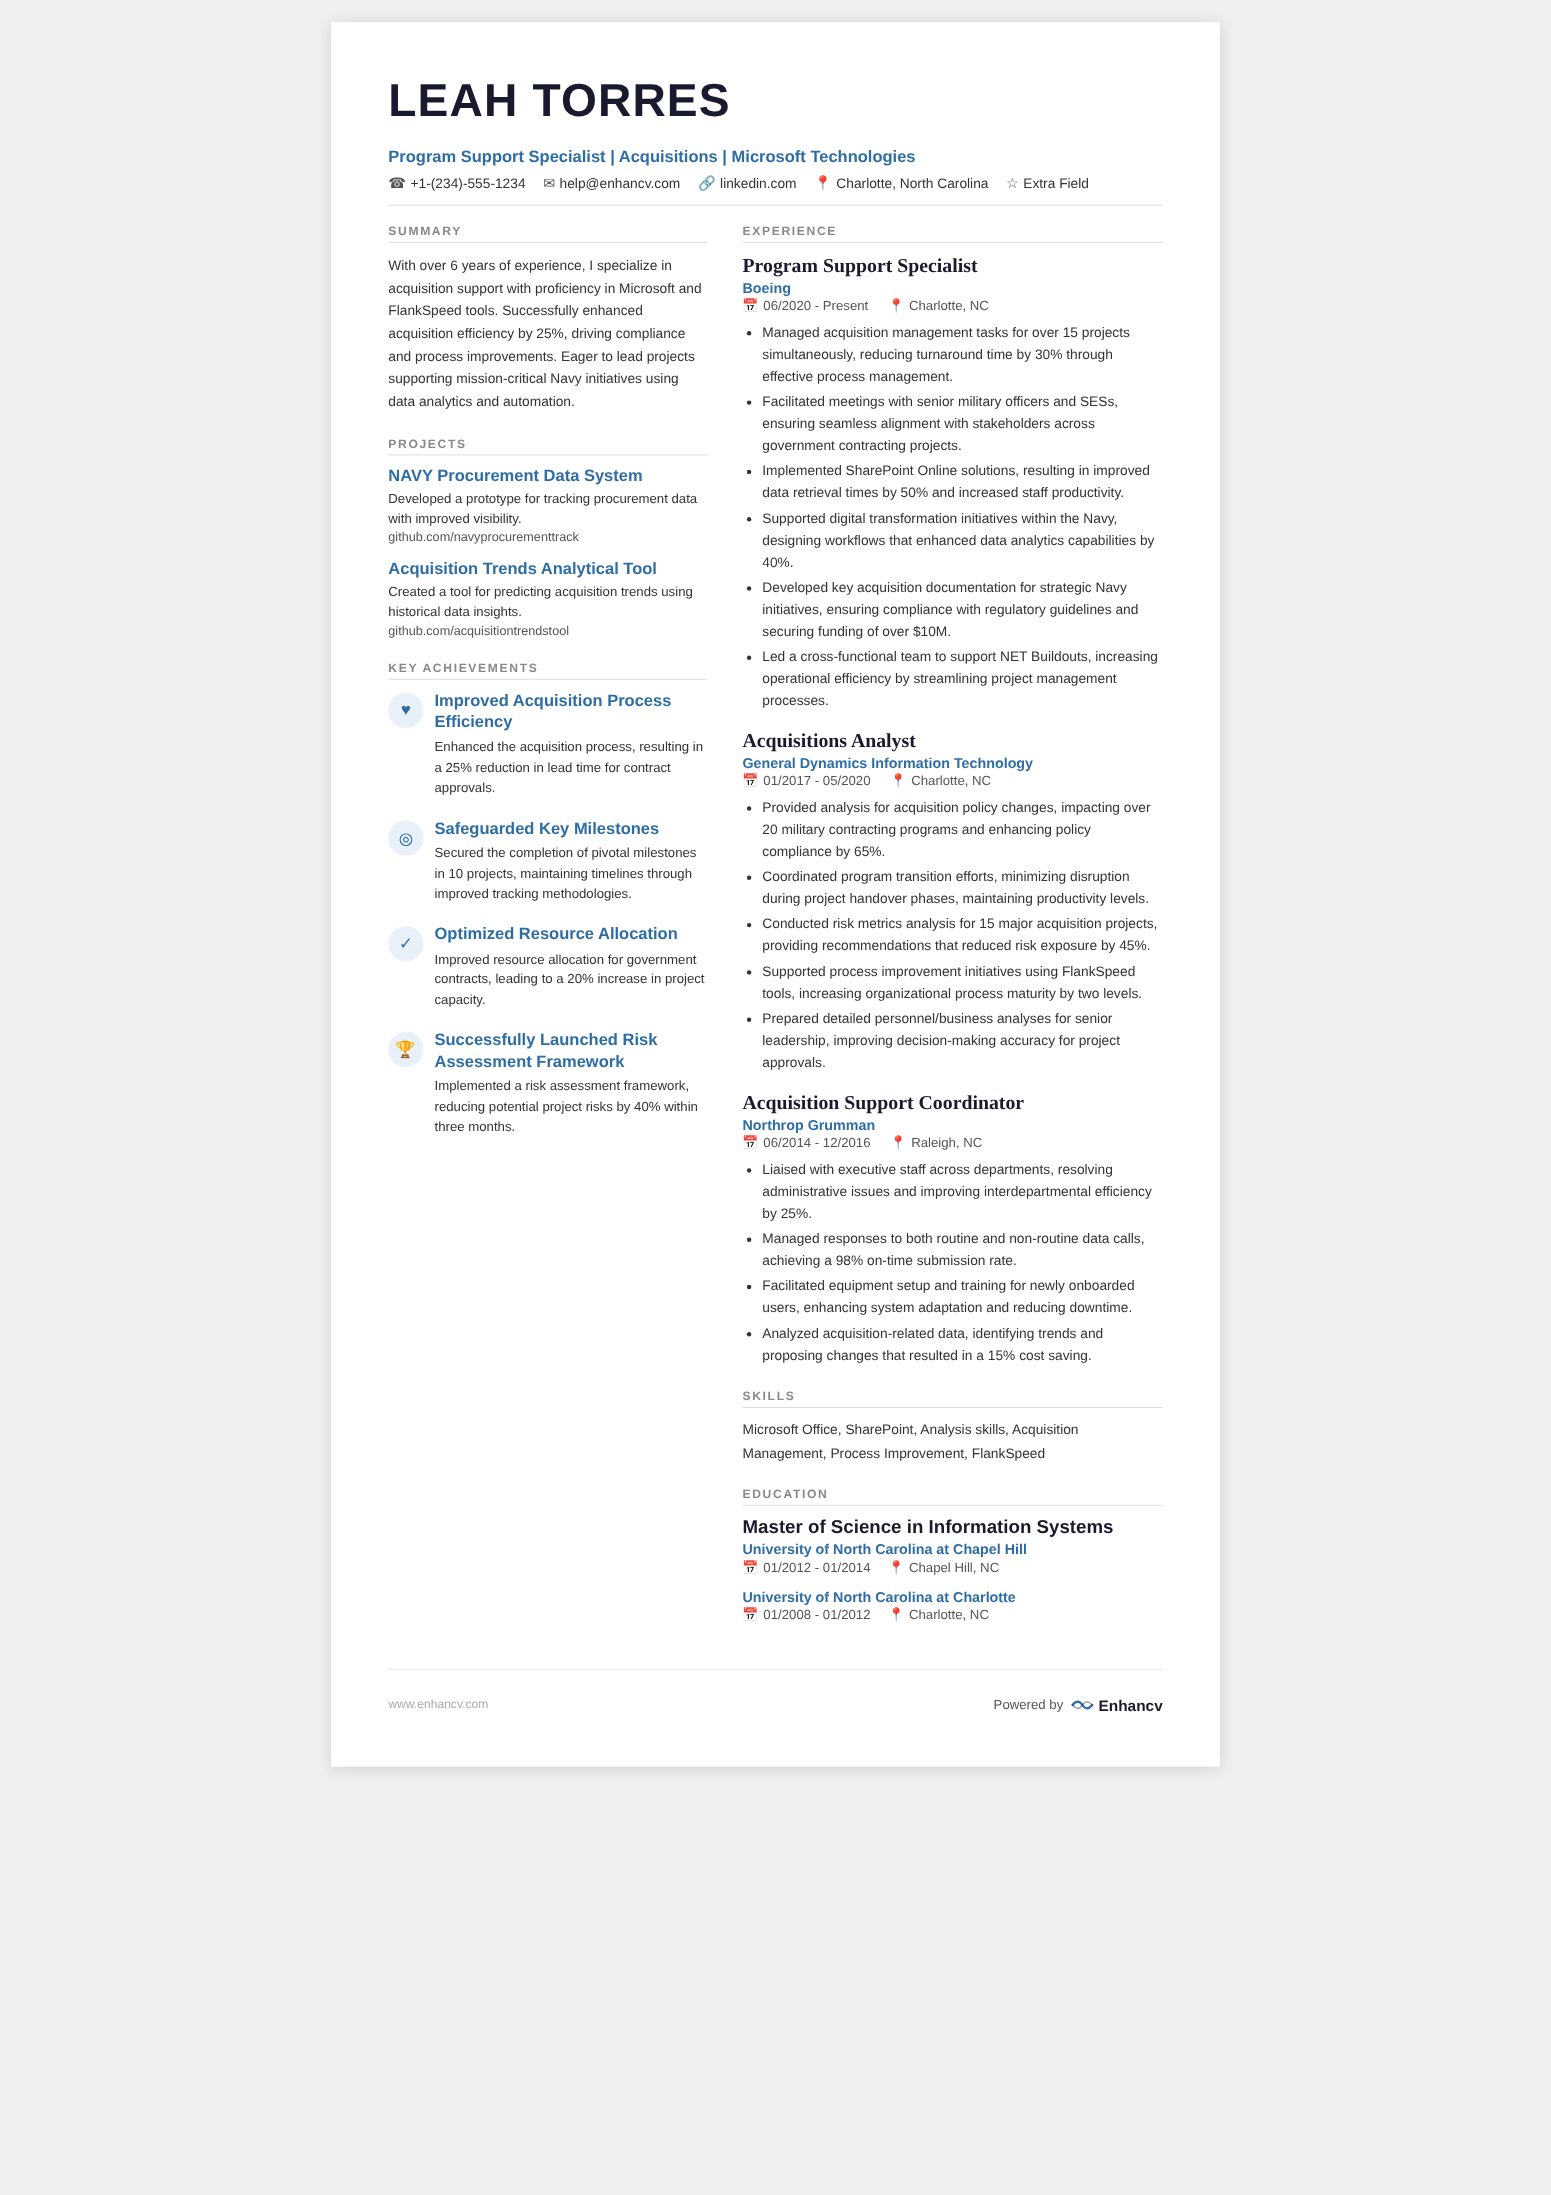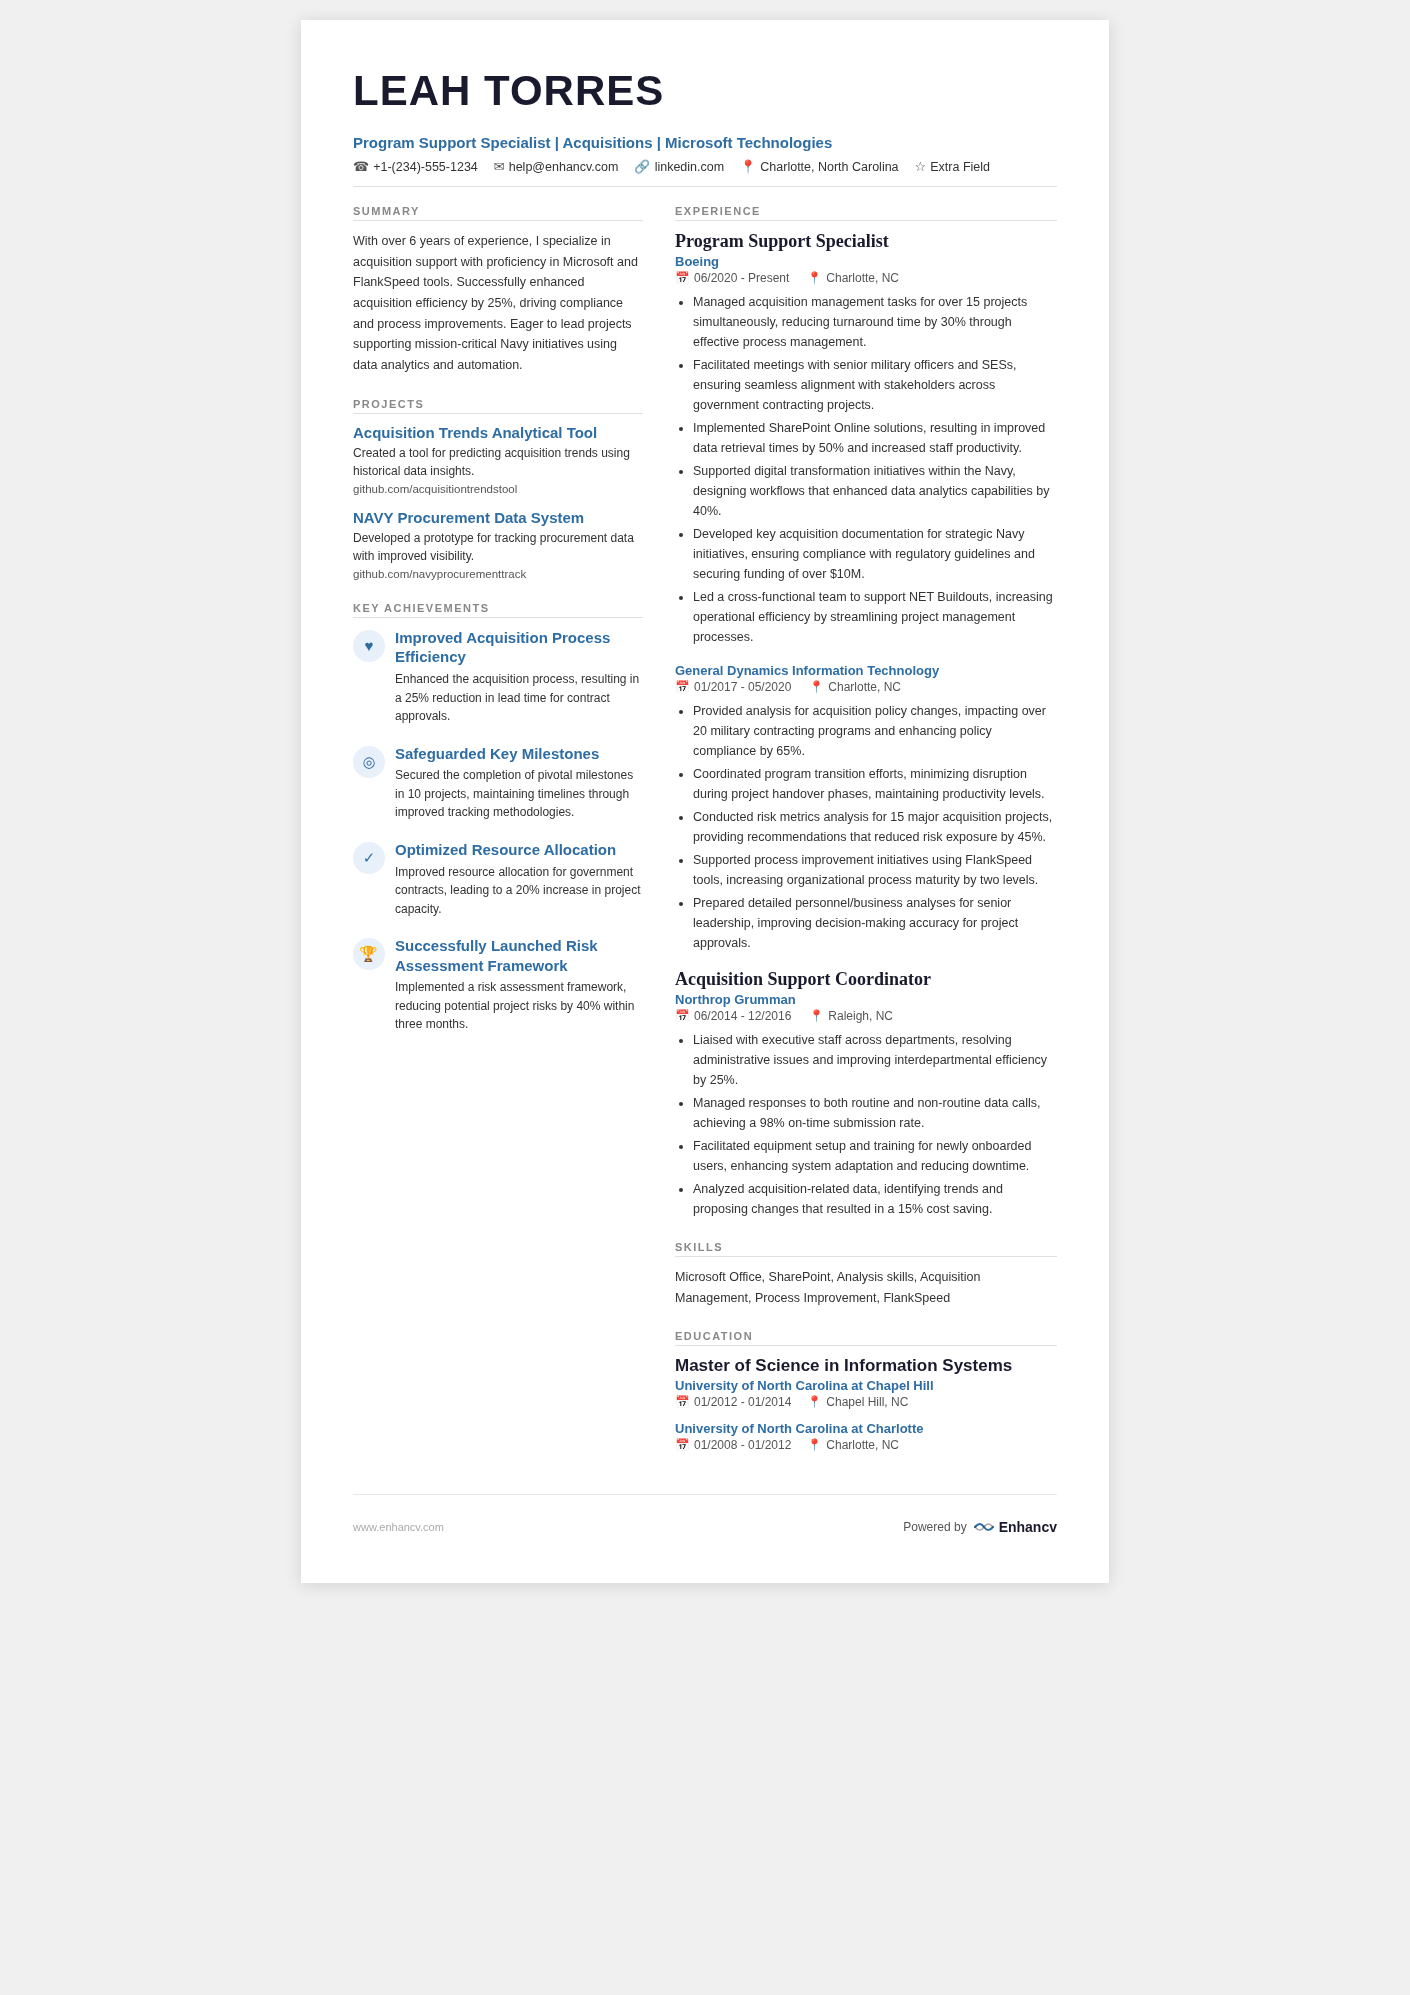--- a/index.html
+++ b/index.html
@@ -264,28 +264,28 @@
 
     <div class="left-col">
 
       <div class="section-label">SUMMARY</div>
       <p class="summary-text">With over 6 years of experience, I specialize in acquisition support with proficiency in Microsoft and FlankSpeed tools. Successfully enhanced acquisition efficiency by 25%, driving compliance and process improvements. Eager to lead projects supporting mission-critical Navy initiatives using data analytics and automation.</p>
 
       <div class="section-label">PROJECTS</div>
       <div id="projects-container">
 
       <div class="project-item">
+    <div class="project-title">NAVY Procurement Data System</div>
+    <div class="project-desc">Developed a prototype for tracking procurement data with improved visibility.</div>
+    <div class="project-link">github.com/navyprocurementtrack</div>
+  </div>
+          <div class="project-item">
     <div class="project-title">Acquisition Trends Analytical Tool</div>
     <div class="project-desc">Created a tool for predicting acquisition trends using historical data insights.</div>
     <div class="project-link">github.com/acquisitiontrendstool</div>
-  </div>
-          <div class="project-item">
-    <div class="project-title">NAVY Procurement Data System</div>
-    <div class="project-desc">Developed a prototype for tracking procurement data with improved visibility.</div>
-    <div class="project-link">github.com/navyprocurementtrack</div>
   </div>
         </div>
 
       <div class="section-label">KEY ACHIEVEMENTS</div>
       <div id="achievements-container">
 
       <div class="achievement-item">
     <div class="achievement-icon-wrap icon-heart">♥</div>
     <div class="achievement-content">
       <div class="achievement-title">Improved Acquisition Process Efficiency</div>
@@ -337,20 +337,21 @@
     <ul class="exp-bullets">
               <li>Managed acquisition management tasks for over 15 projects simultaneously, reducing turnaround time by 30% through effective process management.</li>
               <li>Facilitated meetings with senior military officers and SESs, ensuring seamless alignment with stakeholders across government contracting projects.</li>
               <li>Implemented SharePoint Online solutions, resulting in improved data retrieval times by 50% and increased staff productivity.</li>
               <li>Supported digital transformation initiatives within the Navy, designing workflows that enhanced data analytics capabilities by 40%.</li>
               <li>Developed key acquisition documentation for strategic Navy initiatives, ensuring compliance with regulatory guidelines and securing funding of over $10M.</li>
               <li>Led a cross-functional team to support NET Buildouts, increasing operational efficiency by streamlining project management processes.</li>
             </ul>
   </div>
           <div class="exp-block">
+    <div class="exp-job-title">Acquisitions Analyst</div>
     <div class="exp-company">General Dynamics Information Technology</div>
     <div class="exp-meta">
       <div class="exp-meta-item">
         <span>📅</span>
         <span>01/2017 - 05/2020</span>
       </div>
       <div class="exp-meta-item">
         <span>📍</span>
         <span>Charlotte, NC</span>
       </div>

